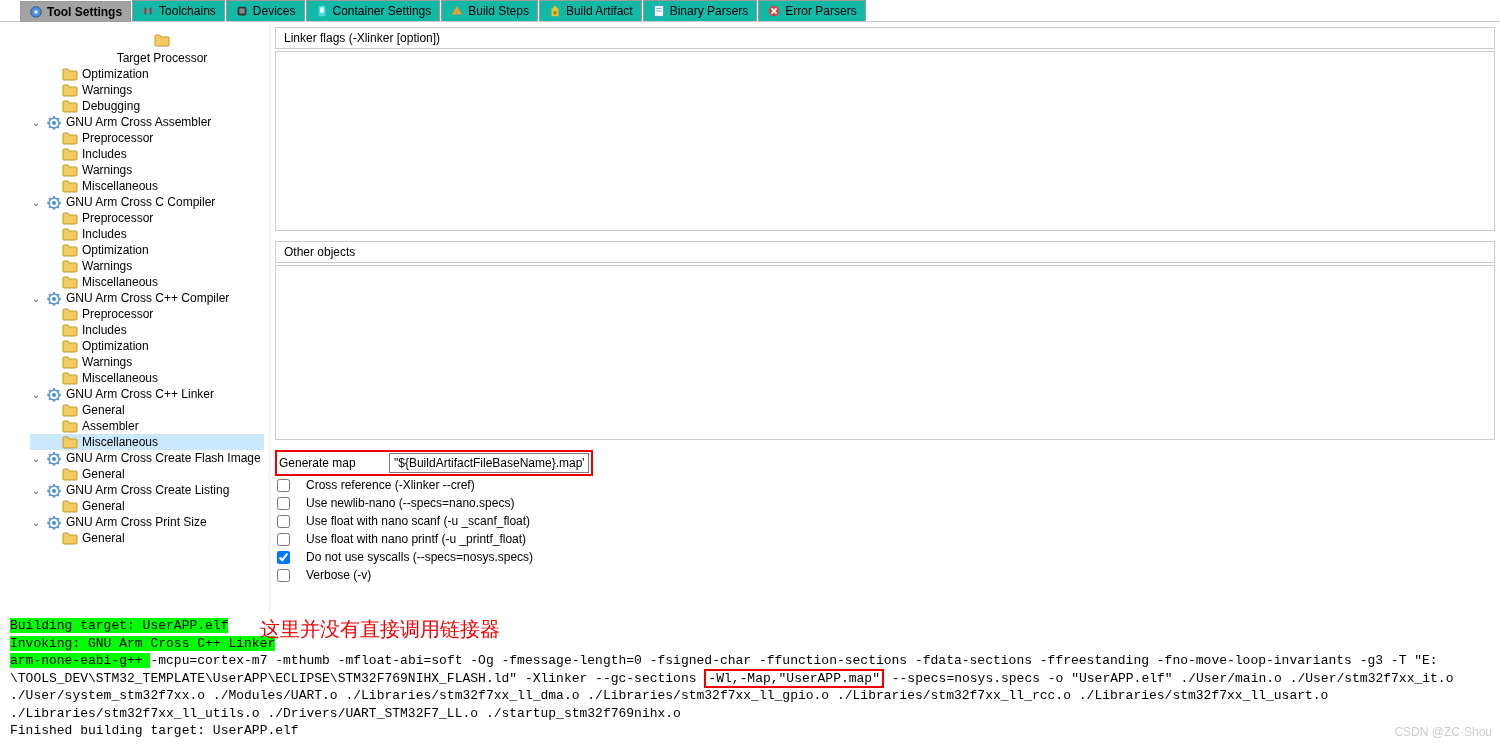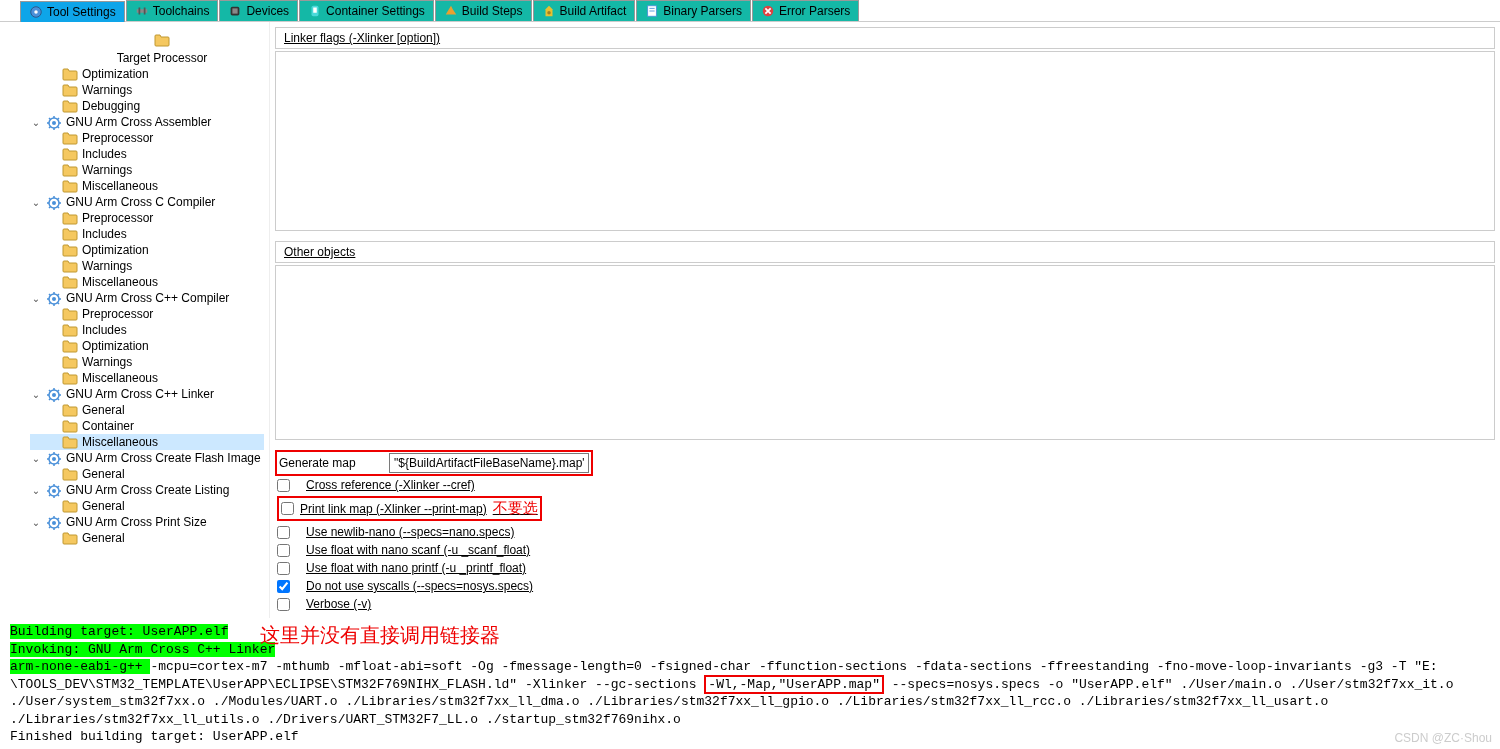--- a/index.html
+++ b/index.html
@@ -1,27 +1,27 @@
 <!DOCTYPE html>
 <html><head>
 <meta charset="utf-8">
 <style>
 * { box-sizing: border-box; margin: 0; padding: 0; }
 body { font-family: "Segoe UI", Tahoma, sans-serif; font-size: 12px; background: #fff; width: 1500px; }
 .tabs { display: flex; border-bottom: 1px solid #ccc; background: #fff; padding-left: 20px; }
 .tab { display: flex; align-items: center; padding: 3px 8px; border: 1px solid #999; border-bottom: none; margin-right: 1px; background: #14b8a6; cursor: pointer; gap: 4px; }
-.tab.active { background: #0ea5e9; position: relative; top: 1px; }
+.tab.active { background: #a3a3a3; position: relative; top: 1px; font-weight: bold; }
 .tab-icon { width: 14px; height: 14px; display: inline-block; }
 .main { display: flex; min-height: 590px; }
 .tree { min-width: 270px; padding: 10px 5px 10px 30px; border-right: 1px solid #eee; }
 .tree-node { display: flex; align-items: center; padding: 1px 2px; gap: 4px; white-space: nowrap; }
 .tree-node.selected { background: #cce8ff; }
 .expand { width: 12px; text-align: center; cursor: pointer; color: #555; font-size: 10px; }
 .folder-icon { width: 16px; height: 14px; display: inline-block; }
-.content { flex: 1; padding: 5px; text-decoration: underline; }
+.content { flex: 1; padding: 5px; }
 .section-header { border: 1px solid #ccc; padding: 3px 8px; margin-bottom: 2px; background: #fff; }
 .big-box { border: 1px solid #ccc; height: 180px; margin-bottom: 10px; }
 .big-box.small { height: 175px; }
 .form-row { display: flex; align-items: center; gap: 20px; padding: 5px 2px; }
 .form-label { min-width: 90px; }
 .form-input { border: 1px solid #7a7a7a; padding: 2px 4px; width: 200px; font-size: 12px; }
 .red-box { border: 2px solid #e00; padding: 1px 2px; }
 .checkbox-row { display: flex; align-items: center; gap: 16px; padding: 2px 2px; }
 .checkbox-row input { width: 13px; height: 13px; }
 .red-annot { color: #e00; font-family: SimSun, serif; font-size: 15px; }
@@ -243,21 +243,21 @@
       <div class="tree-node" style="padding-left: 32px;">
         <span class="folder-icon"><svg viewBox="0 0 16 14">
             <path d="M1 3 L1 12 Q1 13 2 13 L14 13 Q15 13 15 12 L15 5 Q15 4 14 4 L7 4 L6 2 L2 2 Q1 2 1 3 Z" fill="#f5c860" stroke="#c09830"></path>
           </svg></span>
         <span>General</span>
       </div>
       <div class="tree-node" style="padding-left: 32px;">
         <span class="folder-icon"><svg viewBox="0 0 16 14">
             <path d="M1 3 L1 12 Q1 13 2 13 L14 13 Q15 13 15 12 L15 5 Q15 4 14 4 L7 4 L6 2 L2 2 Q1 2 1 3 Z" fill="#f5c860" stroke="#c09830"></path>
           </svg></span>
-        <span>Container</span>
+        <span>Assembler</span>
       </div>
       <div class="tree-node selected" style="padding-left: 32px;">
         <span class="folder-icon"><svg viewBox="0 0 16 14">
             <path d="M1 3 L1 12 Q1 13 2 13 L14 13 Q15 13 15 12 L15 5 Q15 4 14 4 L7 4 L6 2 L2 2 Q1 2 1 3 Z" fill="#f5c860" stroke="#c09830"></path>
           </svg></span>
         <span>Miscellaneous</span>
       </div>
       <div class="tree-node" style="padding-left: 0px;">
         <span class="expand">⌄</span>
         <span class="folder-icon"><svg viewBox="0 0 16 16">
@@ -310,27 +310,20 @@
     <div class="section-header">Other objects</div>
     <div class="big-box small"></div>
     <div class="form-row red-box" style="display:inline-flex;">
       <span class="form-label">Generate map</span>
       <input class="form-input" value="&quot;${BuildArtifactFileBaseName}.map&quot;" style="">
     </div>
     <div id="checkboxes">
         <div class="checkbox-row">
           <input type="checkbox" style="">
           <span>Cross reference (-Xlinker --cref)</span>
-        </div>
-        <div class="checkbox-row">
-          <span class="red-box" style="display: inline-flex; align-items: center; gap: 6px;">
-            <input type="checkbox" style="">
-            <span>Print link map (-Xlinker --print-map)</span>
-            <span class="red-annot">不要选</span>
-          </span>
         </div>
         <div class="checkbox-row">
           <input type="checkbox" style="">
           <span>Use newlib-nano (--specs=nano.specs)</span>
         </div>
         <div class="checkbox-row">
           <input type="checkbox" style="">
           <span>Use float with nano scanf (-u _scanf_float)</span>
         </div>
         <div class="checkbox-row">

